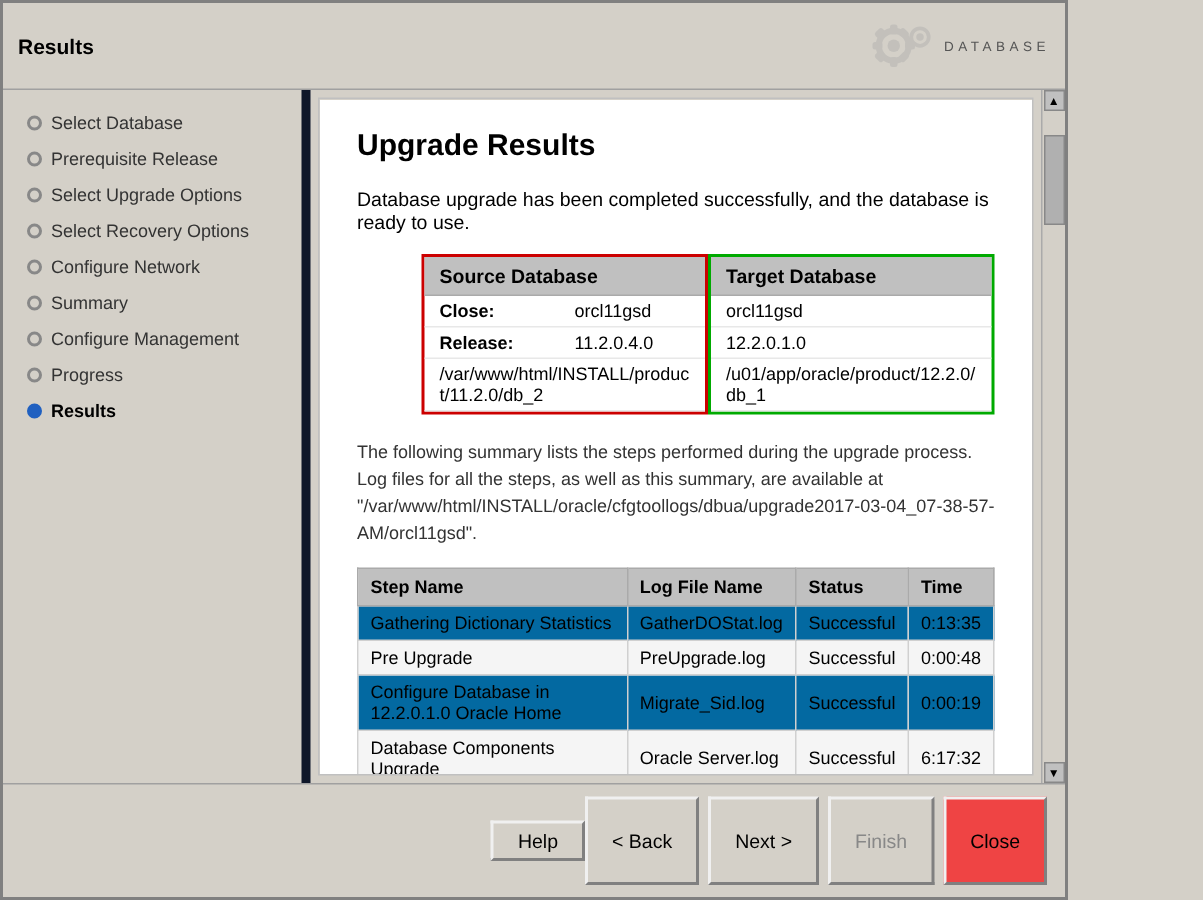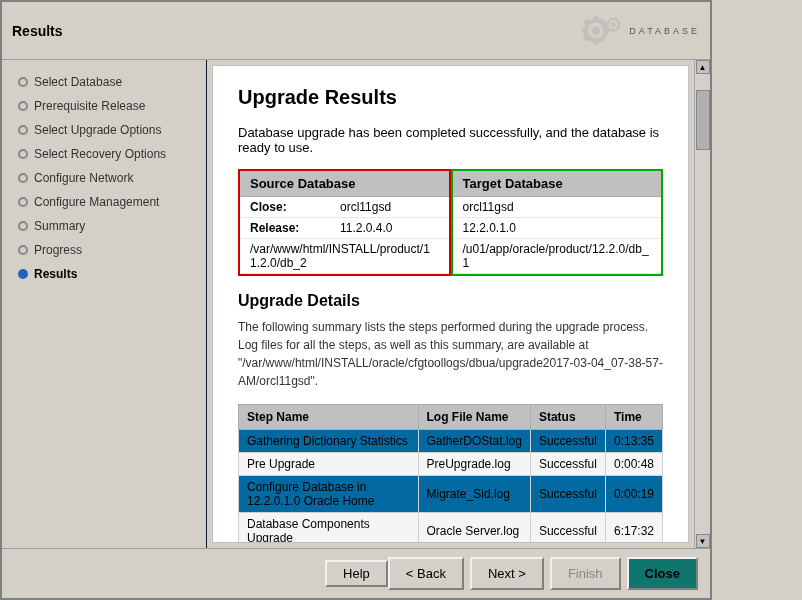--- a/index.html
+++ b/index.html
@@ -50,21 +50,21 @@
 
     .main-content {
       display: flex;
       flex: 1;
       overflow: hidden;
     }
 
     .sidebar {
       width: 205px;
       background: #d4d0c8;
-      border-right: 1px solid #0f172a;
+      border-right: 6px solid #0f172a;
       padding-top: 10px;
       flex-shrink: 0;
     }
 
     .sidebar-item {
       display: flex;
       align-items: center;
       padding: 5px 8px 5px 16px;
       font-size: 12px;
       color: #333;
@@ -117,20 +117,21 @@
     .db-comparison {
       display: flex;
       width: 100%;
       margin-bottom: 16px;
     }
 
     .db-source {
       border: 2px solid #cc0000;
       flex: 1;
       margin-right: 0;
+      margin-left: 43px;
     }
 
     .db-target {
       border: 2px solid #00aa00;
       flex: 1;
     }
 
     .db-table-header {
       background: #c0c0c0;
       padding: 5px 10px;
@@ -230,28 +231,28 @@
       border-top-color: #f0f0f0;
       border-left-color: #f0f0f0;
     }
 
     .btn-group {
       display: flex;
       gap: 6px;
     }
 
     .btn-close {
-      background: #0f766e;
+      background: #ef4444;
       border: 2px solid #808080;
       border-top-color: #f0f0f0;
       border-left-color: #f0f0f0;
-      padding: 7px 16px;
+      padding: 20px 16px;
       font-size: 13px;
       cursor: pointer;
-      font-weight: bold;
+      font-weight: normal;
     }
   </style>
 </head>
 <body>
 
 <div class="window">
 
   <div class="title-bar">
     <span class="title-bar-text">Results</span>
     <div class="logo-area">
@@ -294,25 +295,25 @@
       <div class="sidebar-item">
         <div class="step-dot"></div>
         <span>Select Recovery Options</span>
       </div>
       <div class="sidebar-item">
         <div class="step-dot"></div>
         <span>Configure Network</span>
       </div>
       <div class="sidebar-item">
         <div class="step-dot"></div>
+        <span>Summary</span>
+      </div>
+      <div class="sidebar-item">
+        <div class="step-dot"></div>
         <span>Configure Management</span>
-      </div>
-      <div class="sidebar-item">
-        <div class="step-dot"></div>
-        <span>Summary</span>
       </div>
       <div class="sidebar-item">
         <div class="step-dot"></div>
         <span>Progress</span>
       </div>
       <div class="sidebar-item active">
         <div class="step-dot" style="background:#2060c0; border-color:#2060c0;"></div>
         <span>Results</span>
       </div>
     </div>
@@ -346,21 +347,20 @@
             </div>
             <div class="db-table-row">
               <span class="value">12.2.0.1.0</span>
             </div>
             <div class="db-table-row">
               <span class="value">/u01/app/oracle/product/12.2.0/db_1</span>
             </div>
           </div>
         </div>
 
-        <div class="upgrade-details-title">Upgrade Details</div>
         <p class="upgrade-details-desc">The following summary lists the steps performed during the upgrade process. Log files for all the steps, as well as this summary, are available at "/var/www/html/INSTALL/oracle/cfgtoollogs/dbua/upgrade2017-03-04_07-38-57-AM/orcl11gsd".</p>
 
         <table class="steps-table">
           <thead>
             <tr>
               <th><span>Step Name</span></th>
               <th><span>Log File Name</span></th>
               <th><span>Status</span></th>
               <th><span>Time</span></th>
             </tr>

